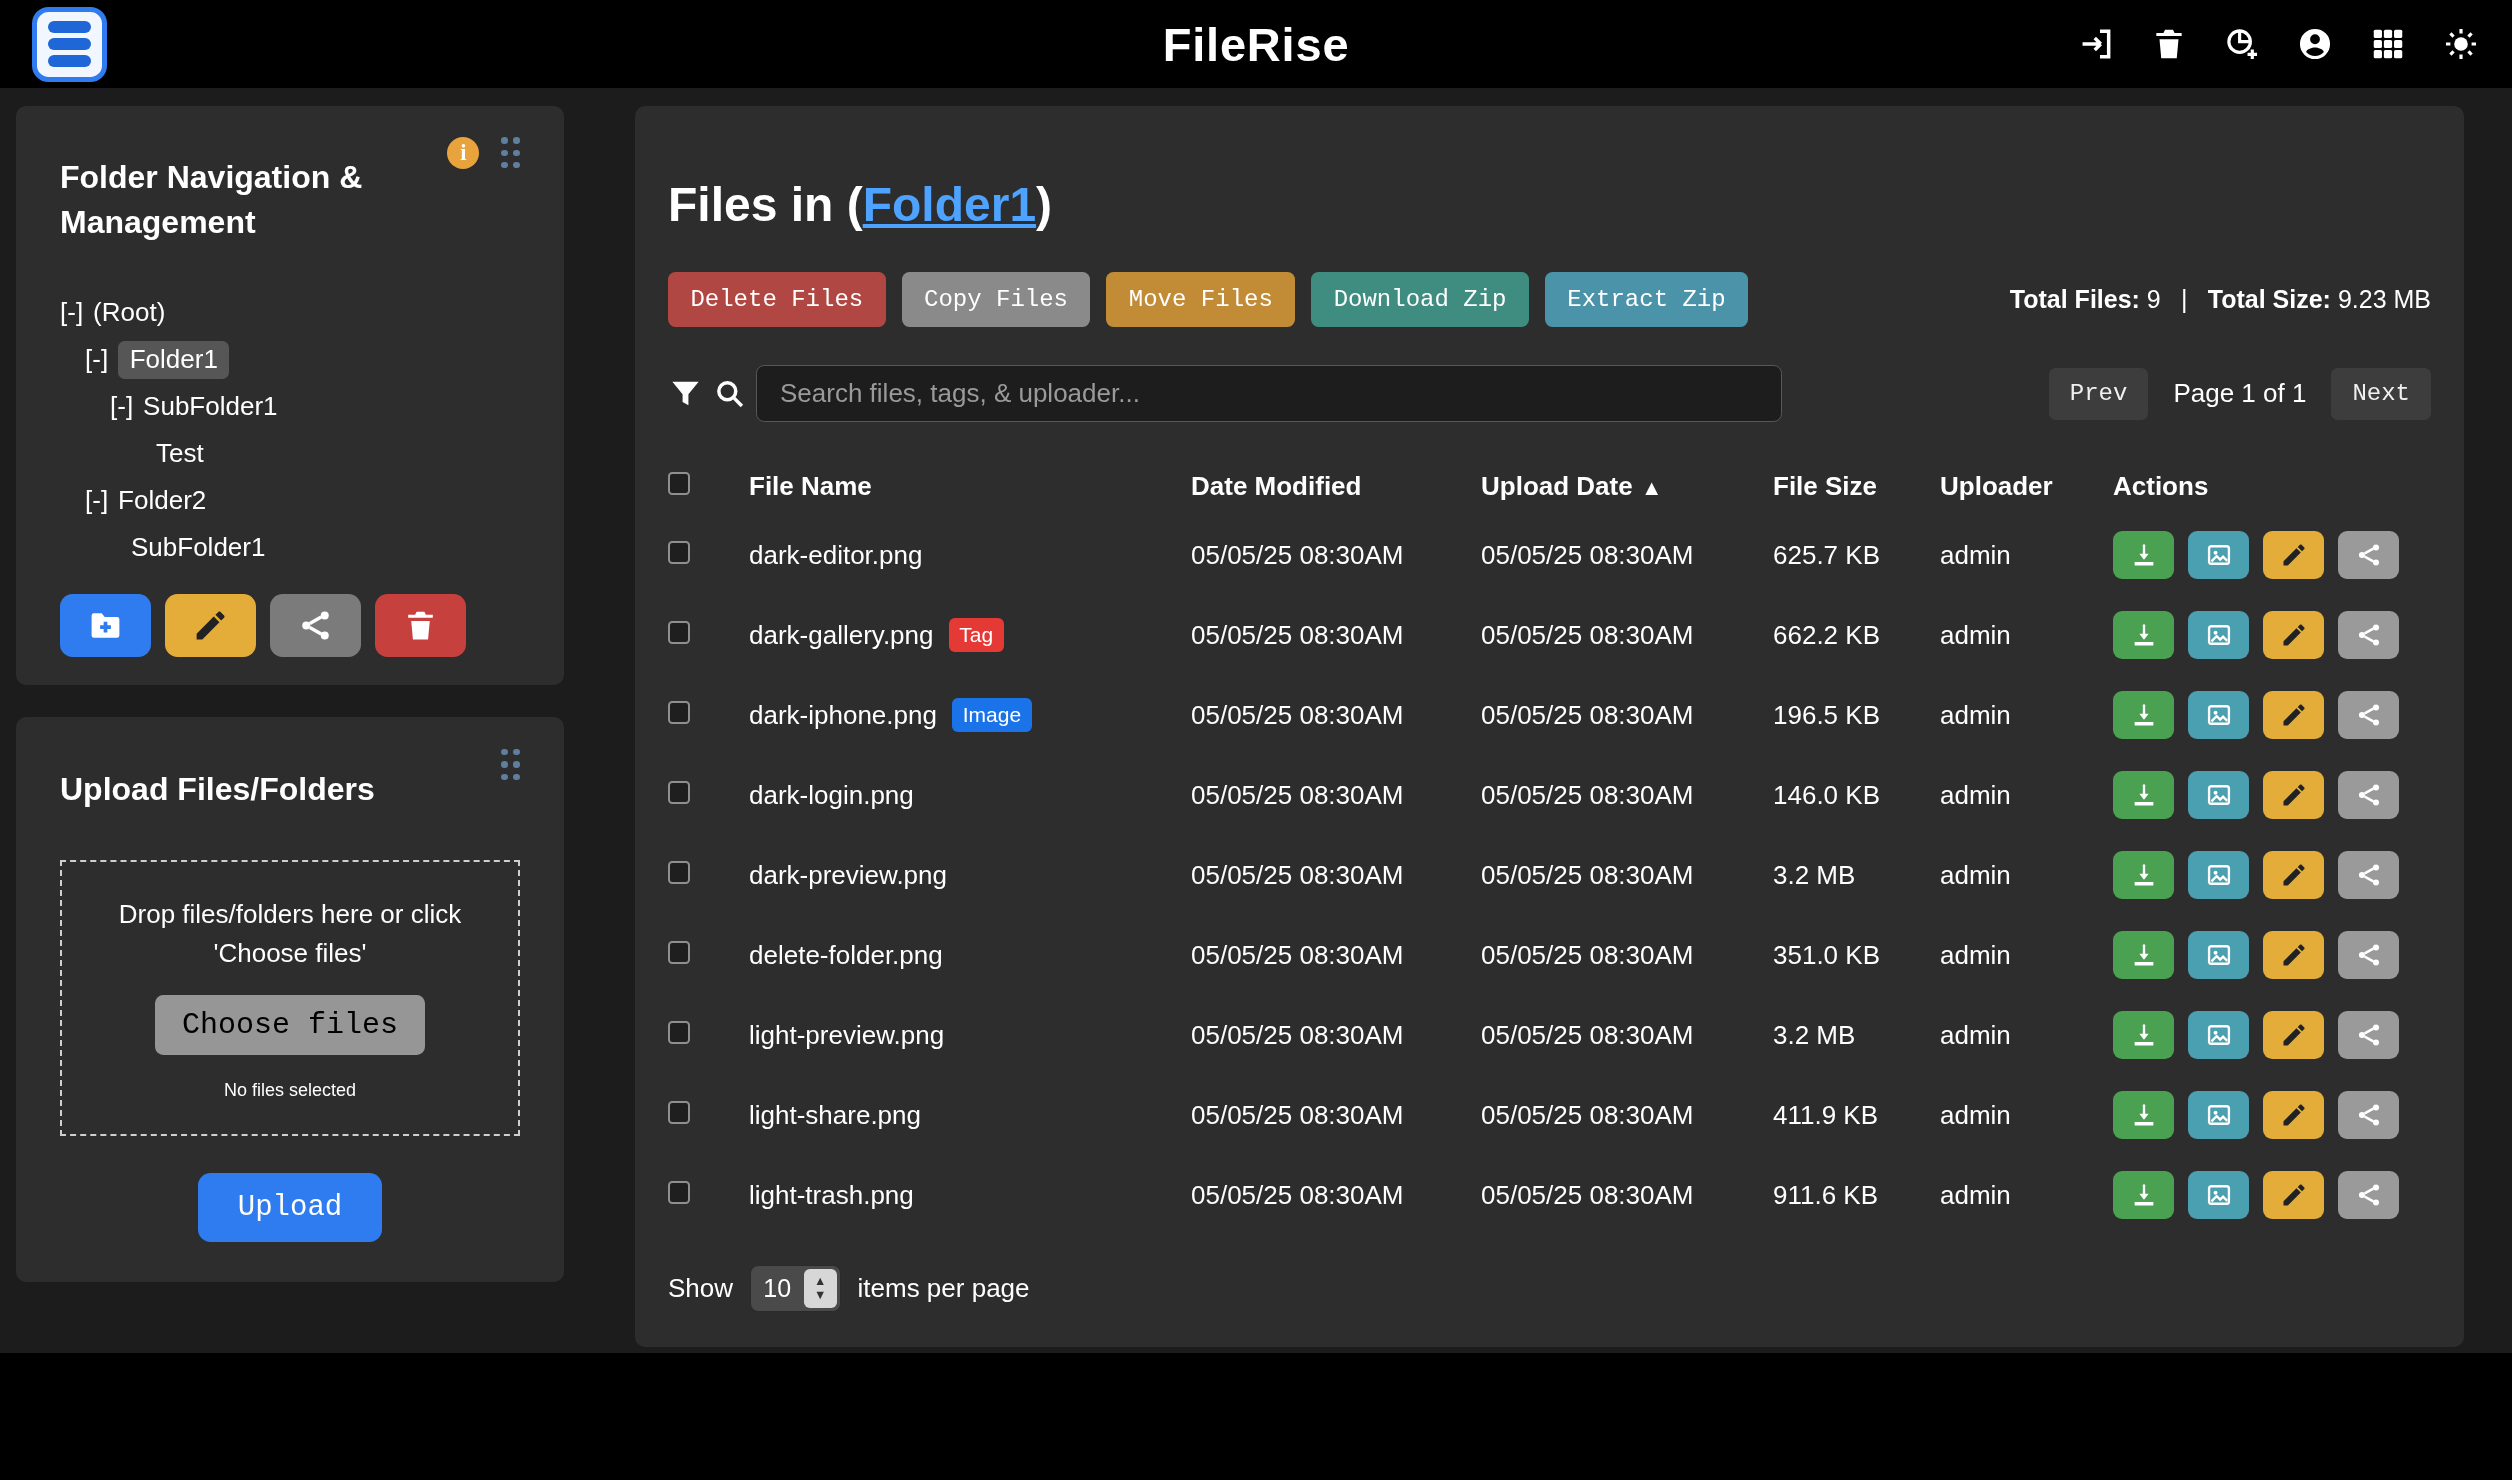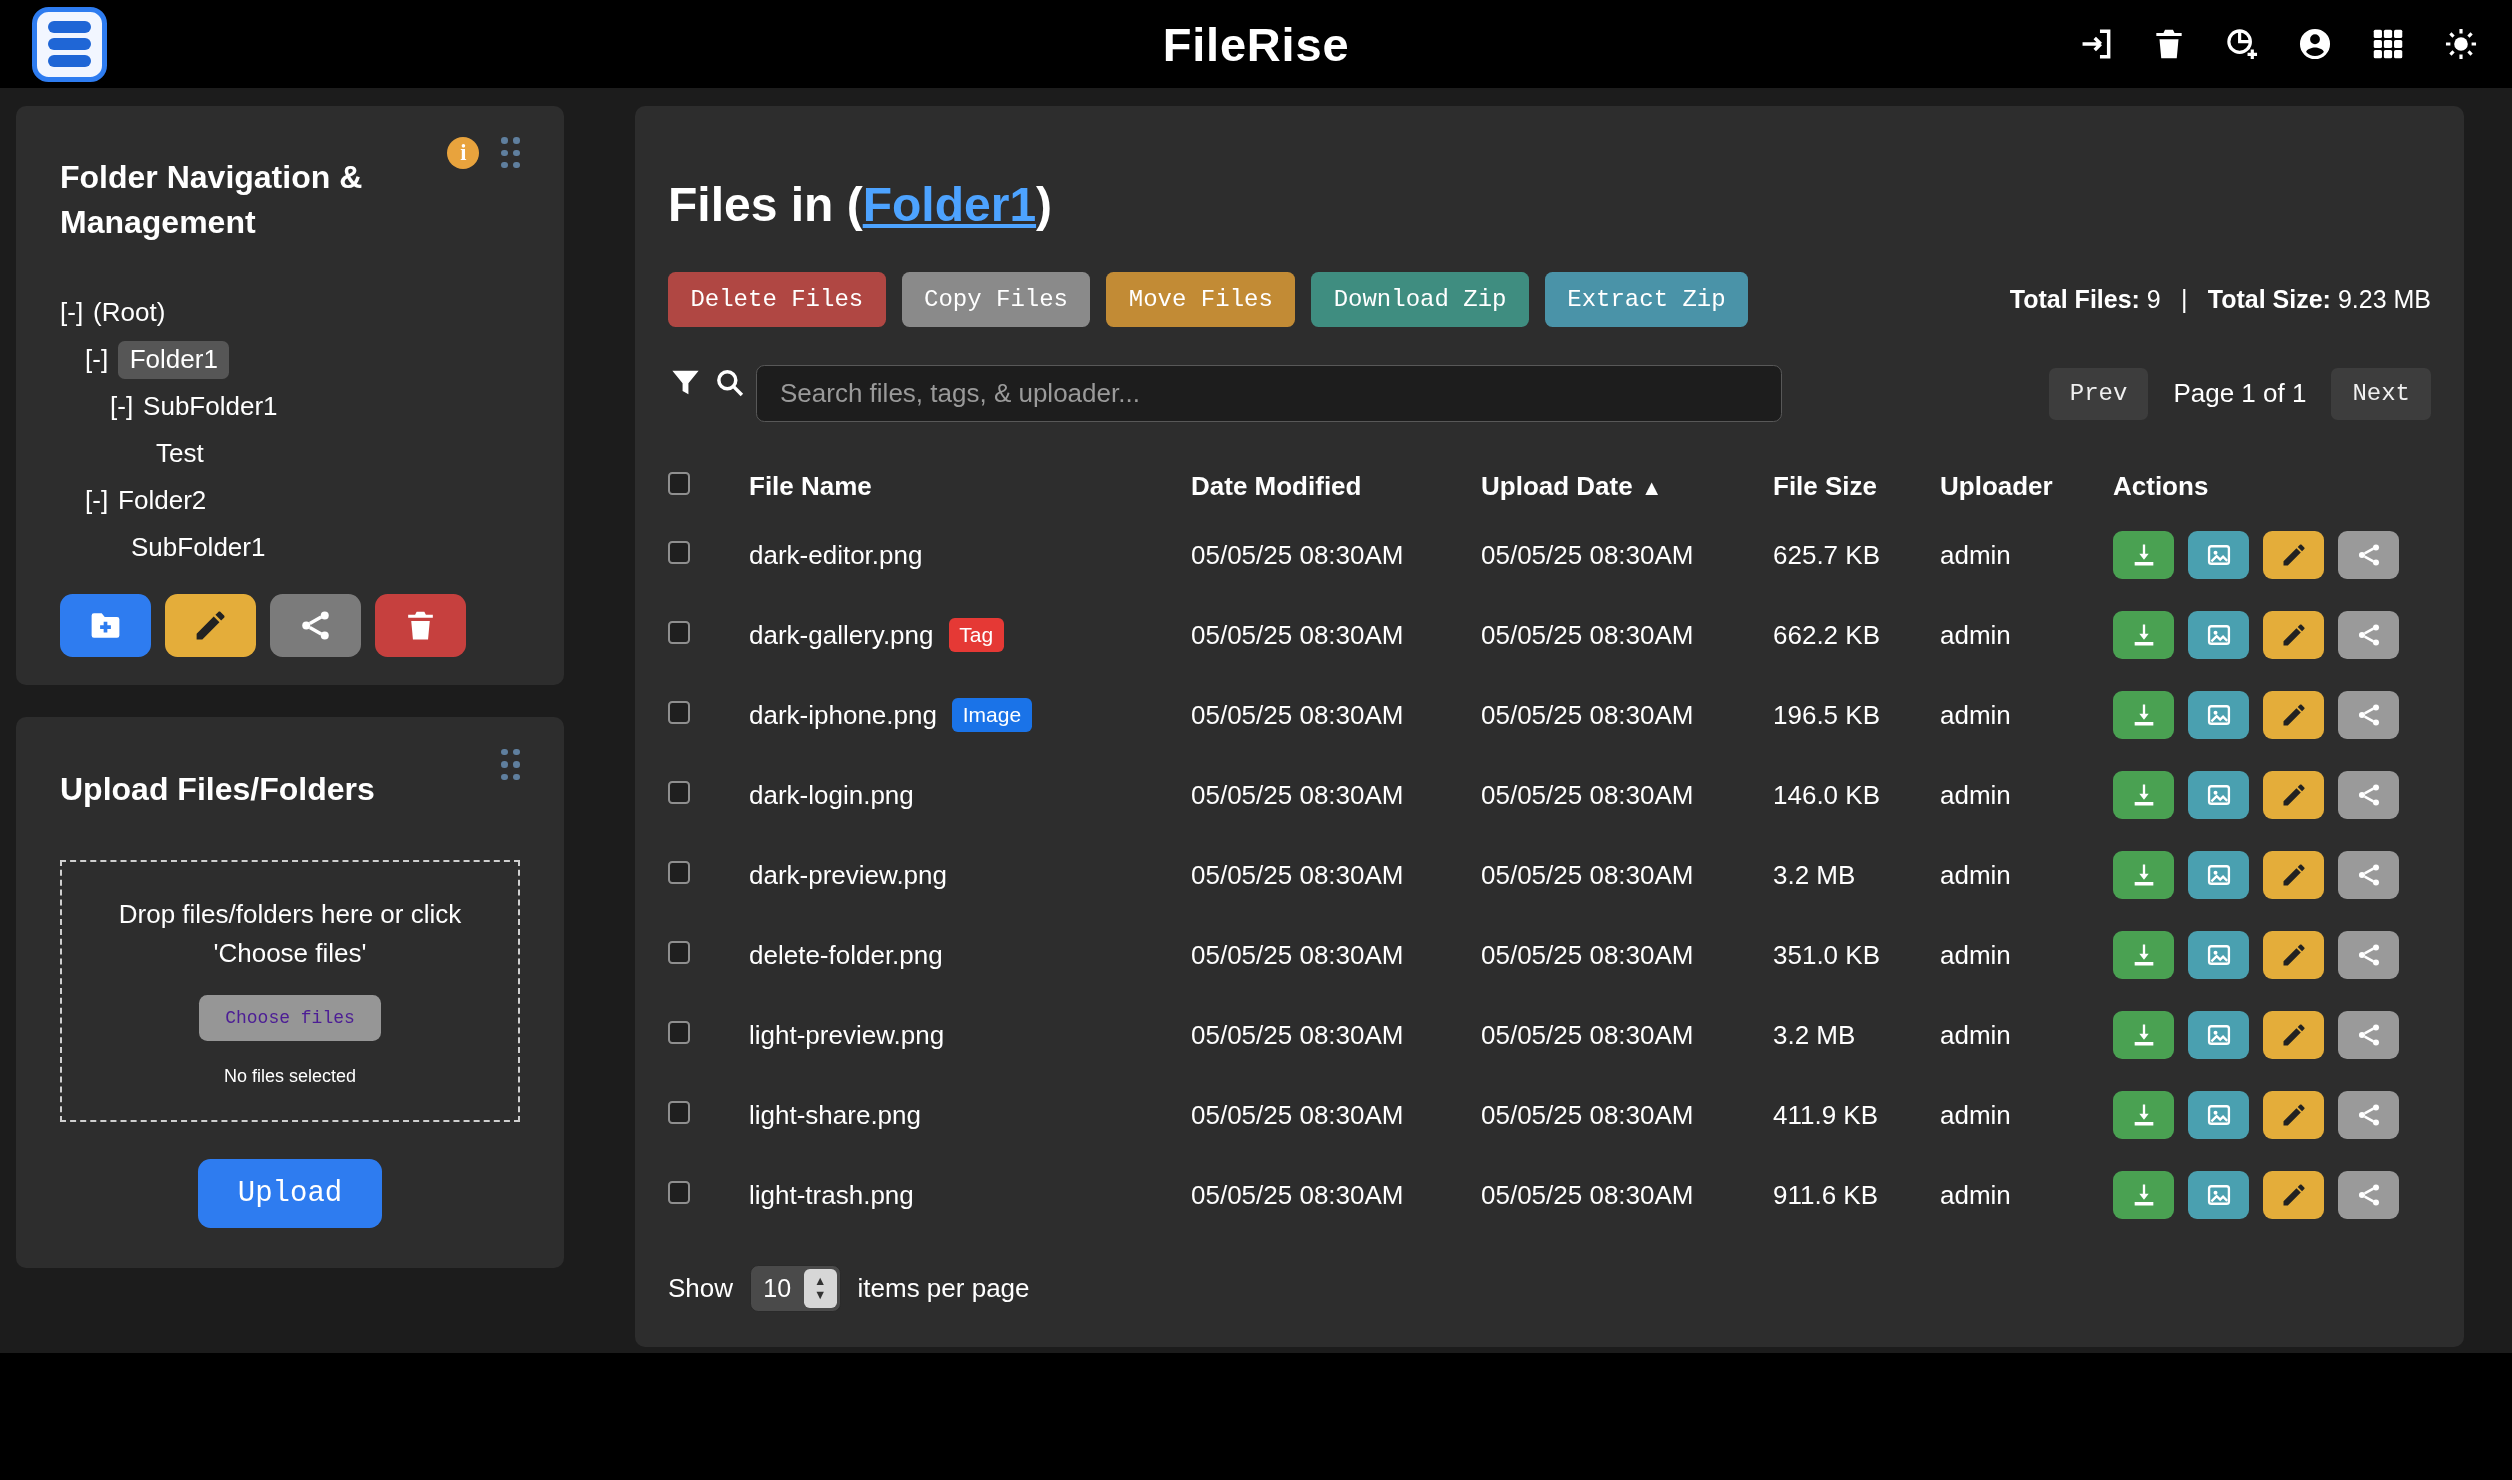--- a/index.html
+++ b/index.html
@@ -43,36 +43,36 @@
 
   .side-actions { display:flex; gap:14px; margin-top:23px; }
   .side-btn { width:91px; height:63px; border:none; border-radius:12.5px; display:flex; align-items:center; justify-content:center; }
   .side-btn svg { width:37px; height:37px; }
   .sb-new   { background:var(--accent,#2e7cf0); }
   .sb-edit  { background:var(--action-edit,#e4ad3a); }
   .sb-share { background:var(--sidebar-share,#7b7b7b); }
   .sb-del   { background:var(--sidebar-delete,#c6403e); }
 
   .dropzone { margin-top:21.6px; border:2.5px dashed #cfcfcf; padding:33px 18.3px 30px; text-align:center; font-size:26px; line-height:1.5; }
-  .choose-btn { margin-top:21.6px; background:#969696; color:#4c1d95; border:none; border-radius:8.3px; font-size:18px; padding:13.3px 26.6px; }
+  .choose-btn { margin-top:21.6px; background:#969696; color:#000000; border:none; border-radius:8.3px; font-size:30px; padding:13.3px 26.6px; }
   .no-files { margin-top:21.6px; font-size:18px; }
   .upload-btn { display:block; margin:37px auto 11.6px; background:var(--accent,#2e7cf0); color:#fff; border:none; border-radius:12.5px; font-size:29px; padding:18.3px 40px; }
 
   
   .main-card { flex:1; padding:32px 33px 35px; }
   .main-title { font-size:48px; font-weight:bold; }
   .main-title .link { color:var(--link,#4da3ff); text-decoration:underline; cursor:pointer; }
 
   .toolbar-row { display:flex; align-items:center; margin-top:30px; }
   .toolbar-buttons { display:flex; gap:16px; }
   .toolbar-btn { border:none; border-radius:7.5px; color:#fff; font-size:24px; padding:14px 22.4px; }
   .totals { margin-left:auto; font-size:25px; }
   .totals .sep { margin:0 13.3px; }
 
-  .search-row { display:flex; margin-top:38px; gap:9px; }
+  .search-row { display:flex; align-items:center; margin-top:38px; gap:9px; }
   .icon-btn { background:none; border:none; padding:0; display:flex; }
   .icon-btn svg { width:35px; height:35px; }
   .search-input { width:1026px; height:57px; background:#1d1d1d; border:1.7px solid #585858; border-radius:8.3px; color:#eee; font-size:26px; padding:0 23px; }
   .search-input::placeholder { color:#9a9a9a; }
   .pagination { margin-left:auto; display:flex; align-items:center; gap:25px; font-size:26px; }
   .page-btn { background:#3d3d3d; color:#f0f0f0; border:none; border-radius:6.6px; font-size:24px; padding:12.5px 21px; }
 
   .table { margin-top:35px; }
   .thead, .trow { display:grid; grid-template-columns:81px 442px 290px 292px 167px 173px auto; align-items:center; }
   .thead { font-weight:bold; font-size:26px; height:58px; }

